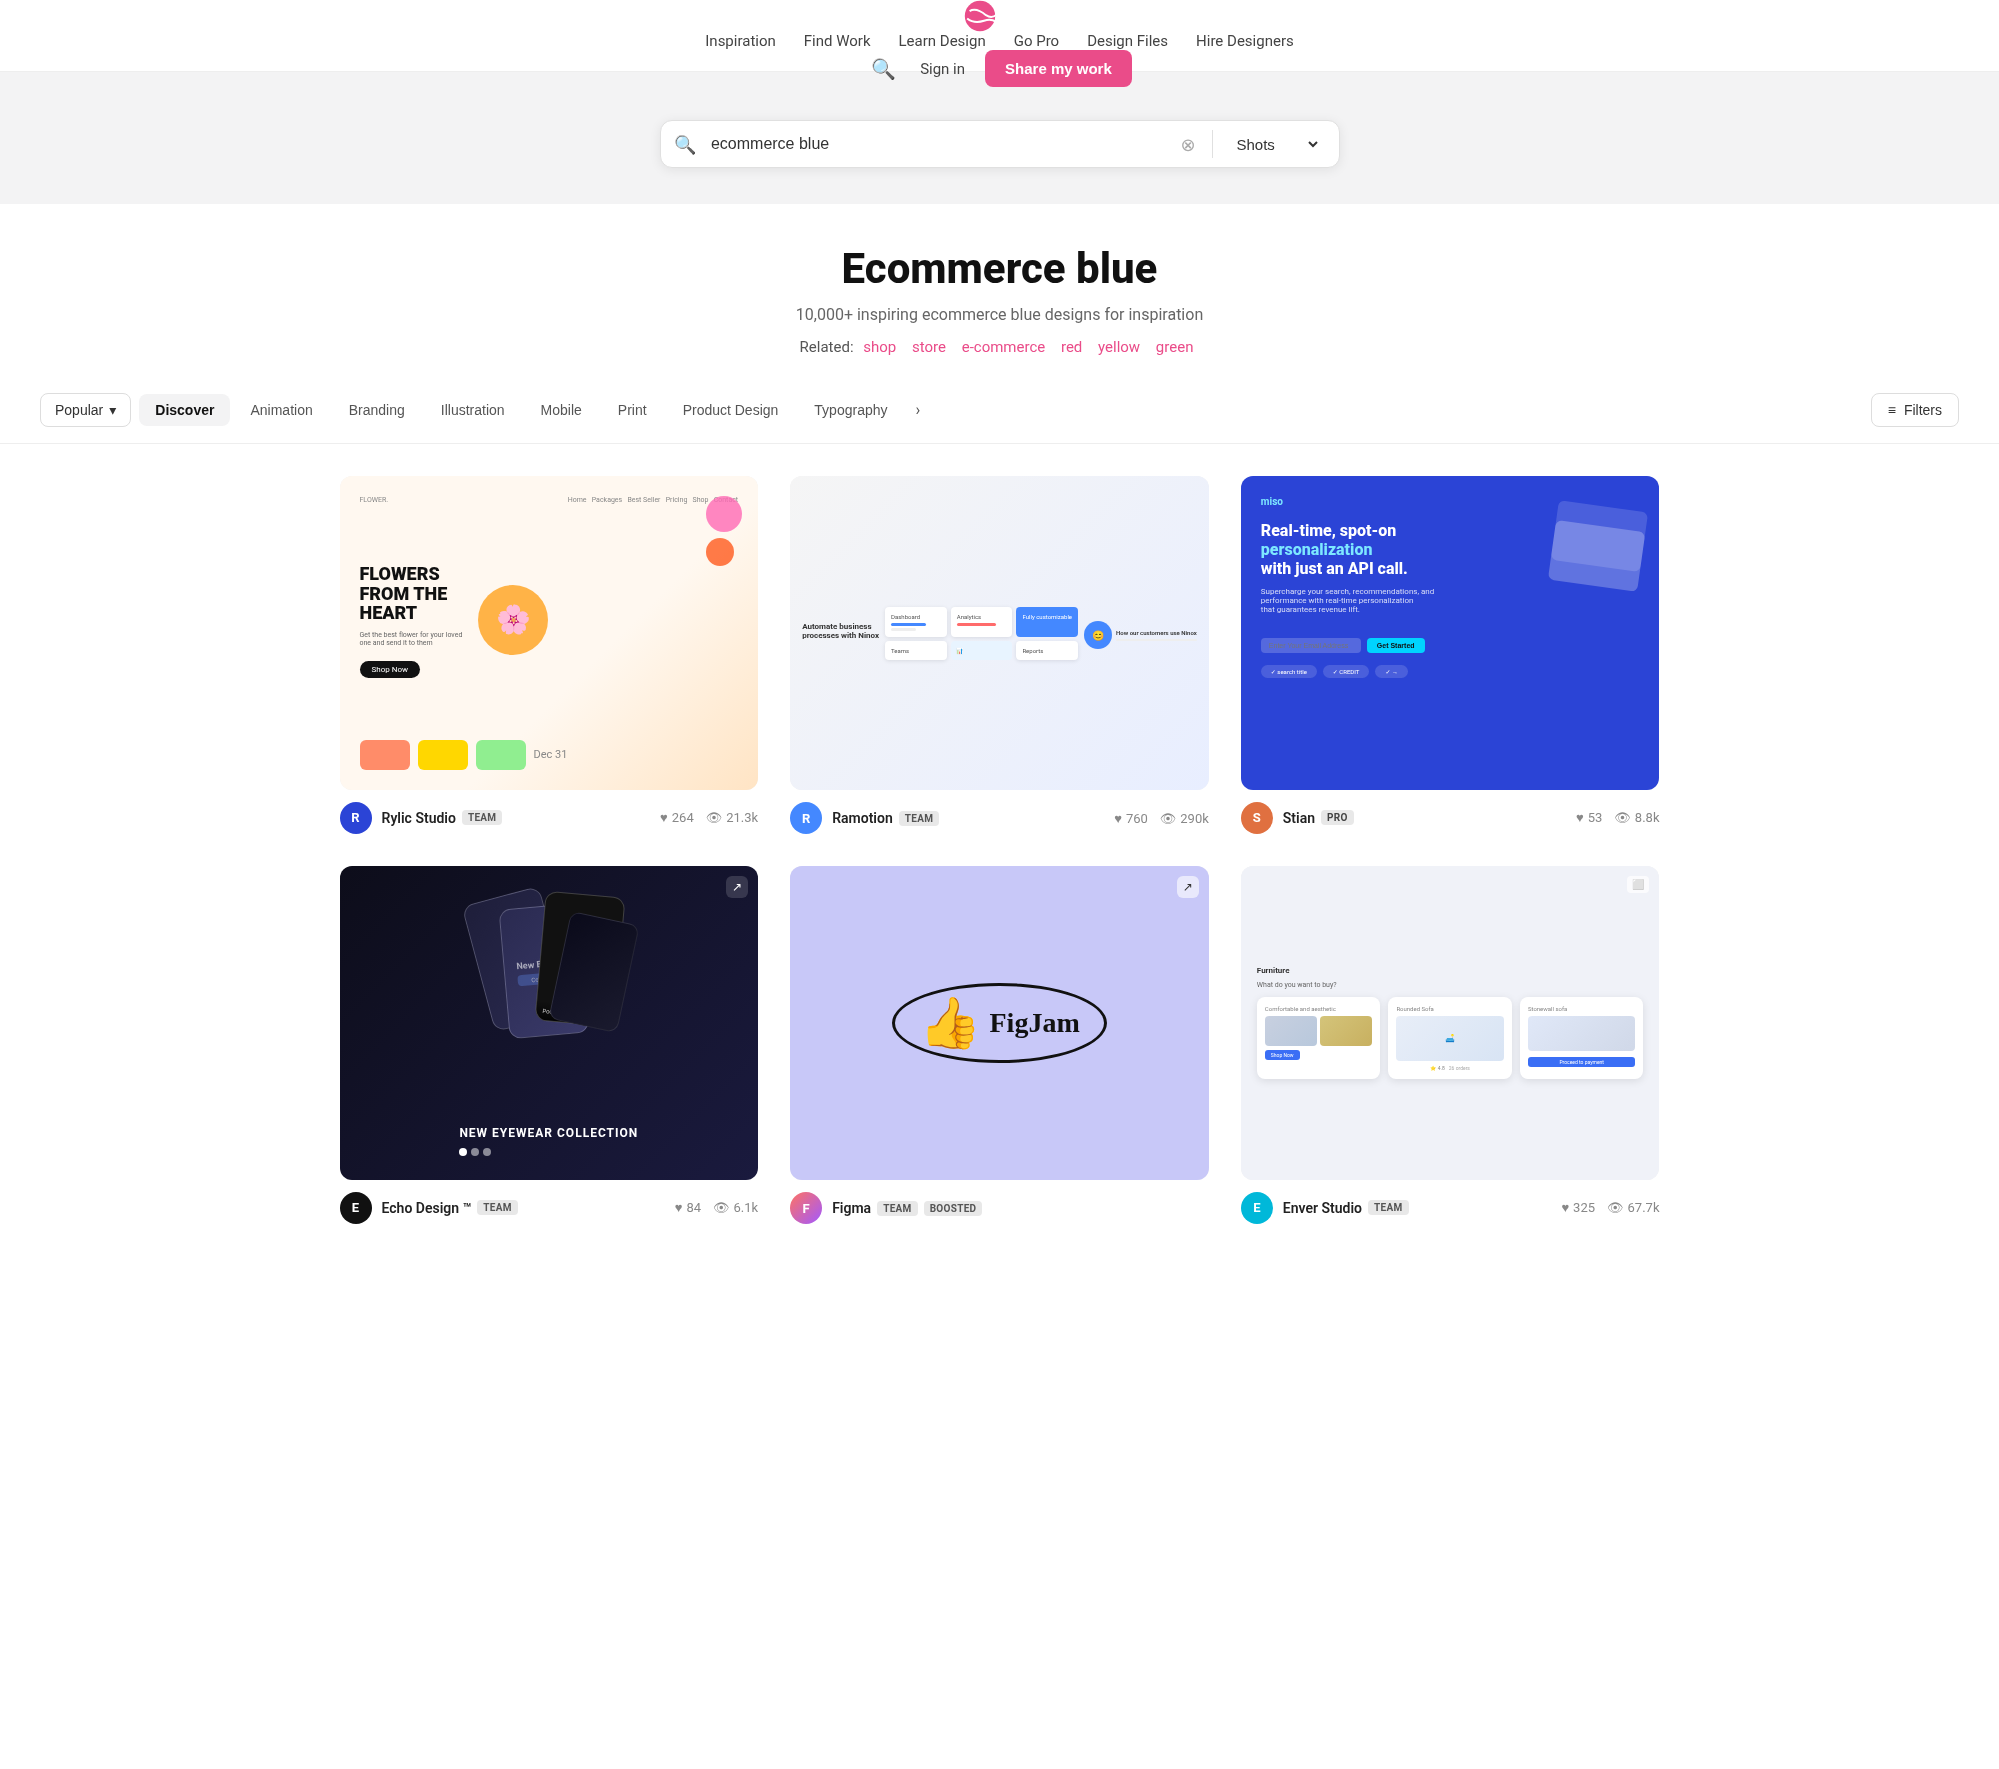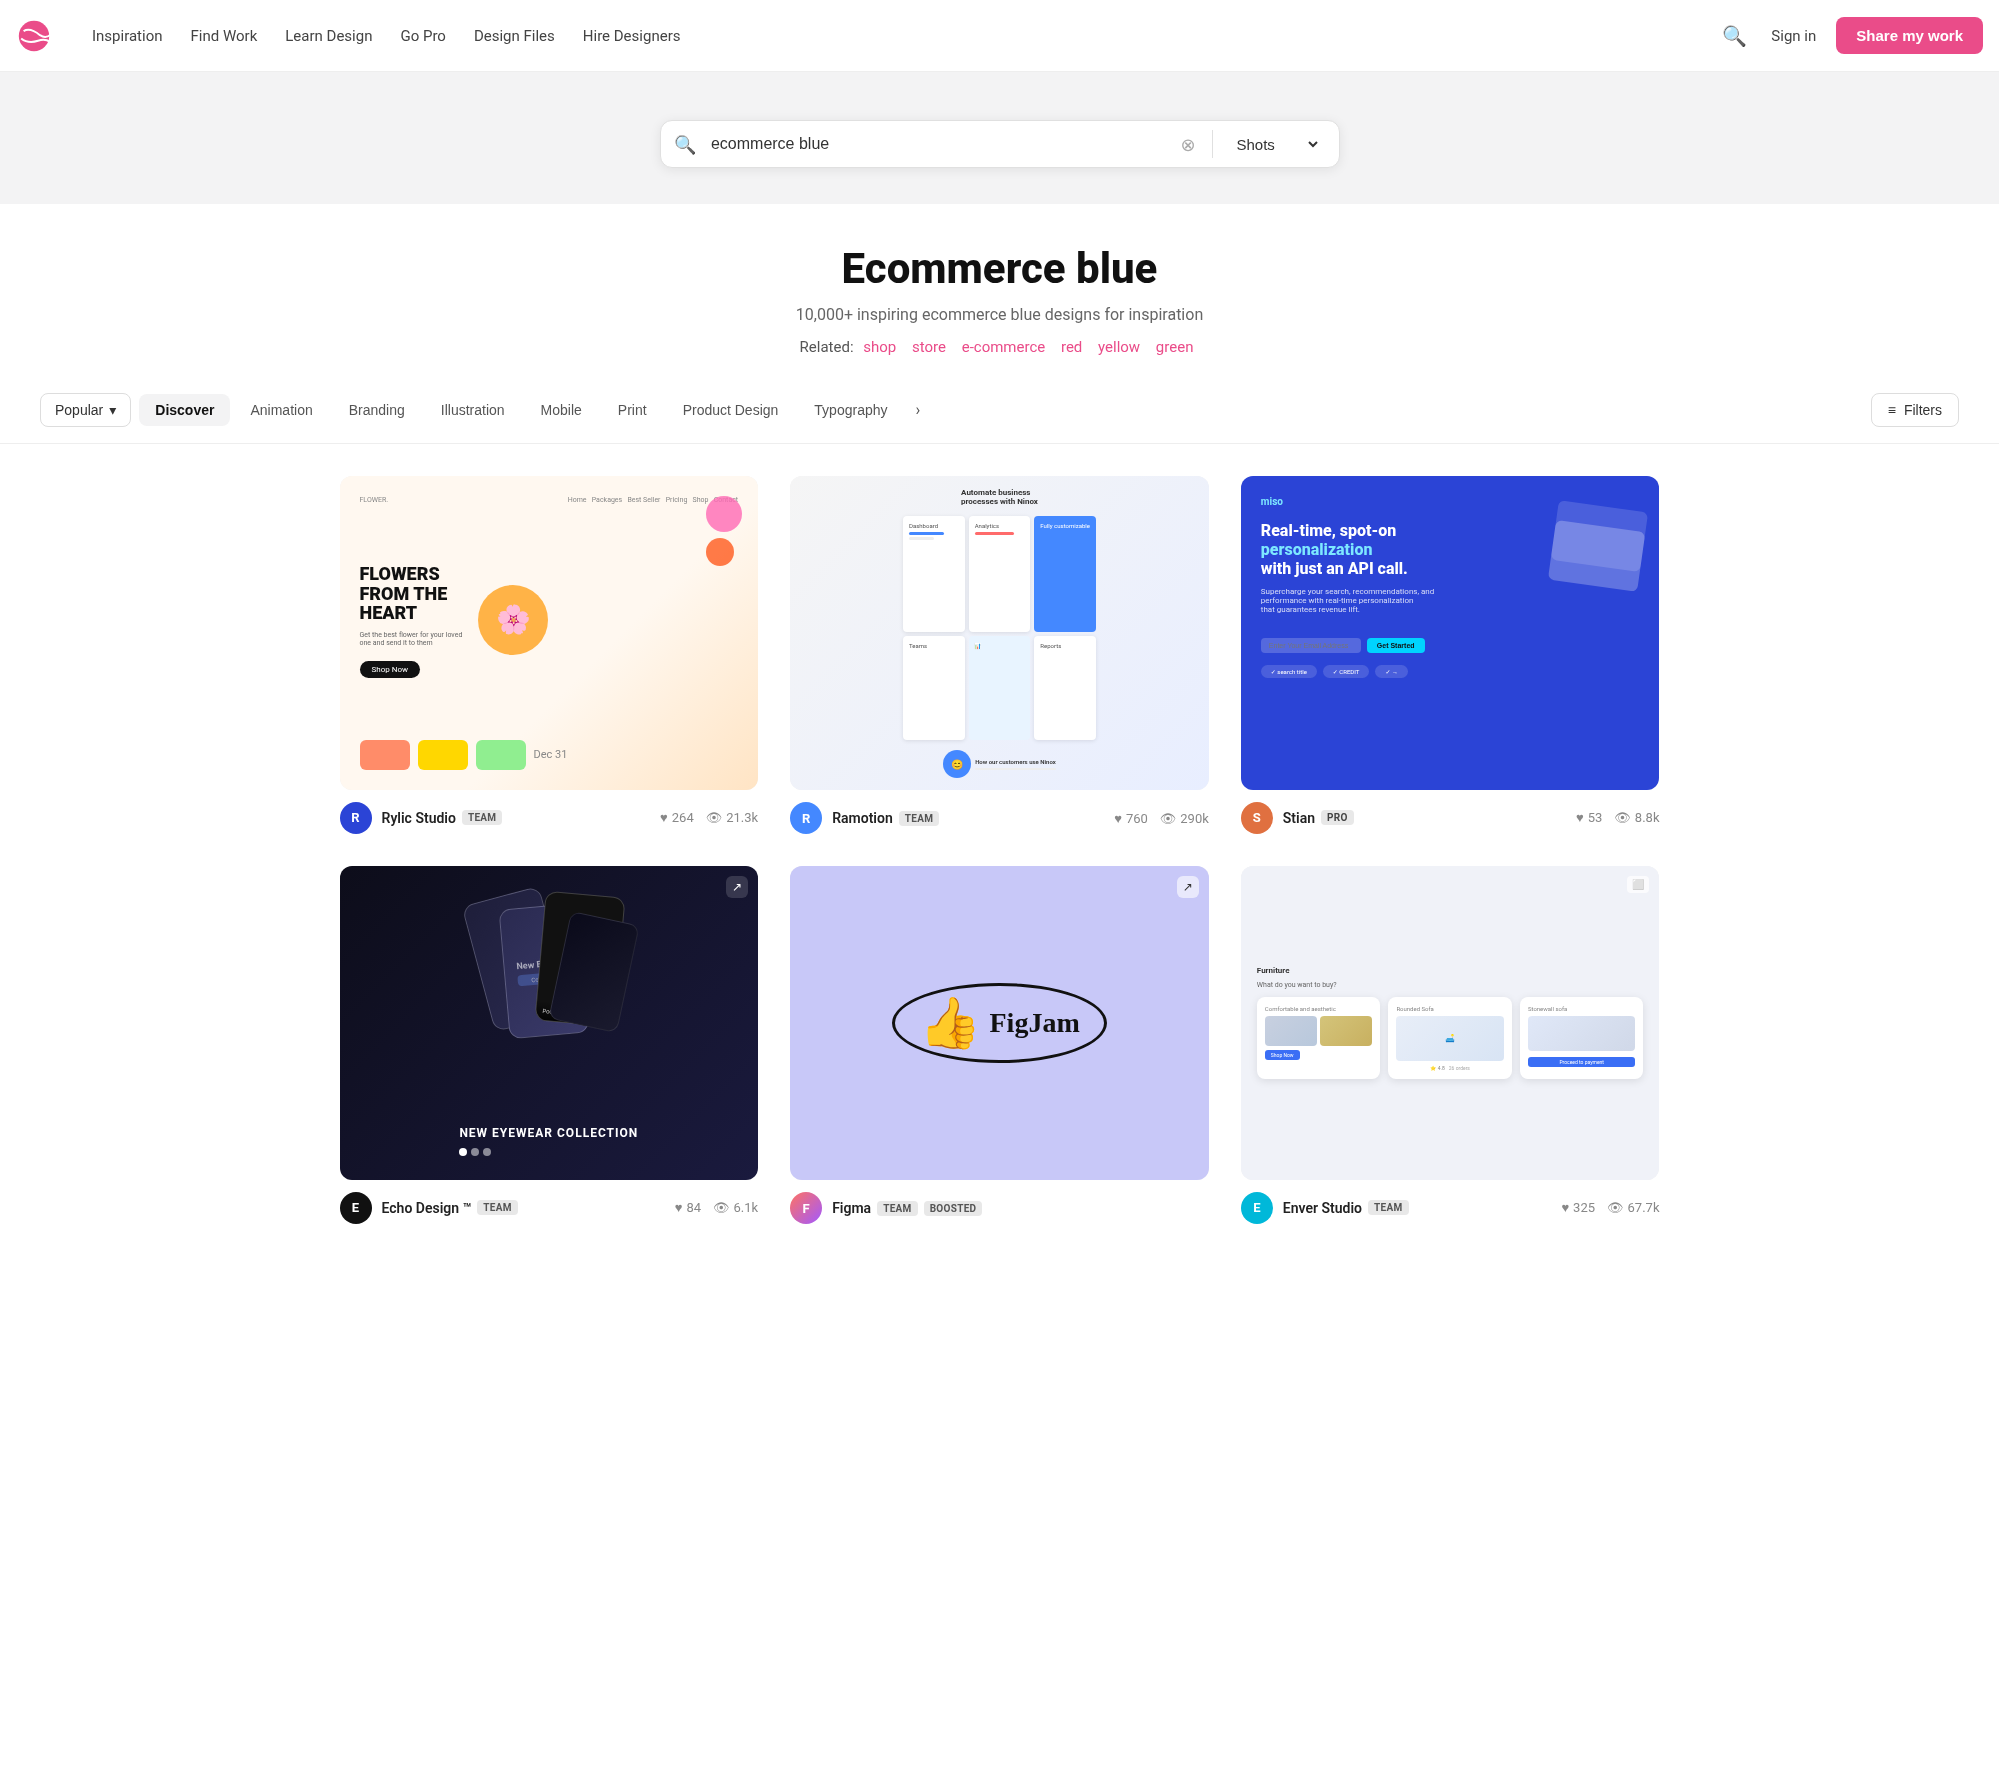--- a/index.html
+++ b/index.html
@@ -1,21 +1,21 @@
 <!DOCTYPE html>
 <html><head>
   <meta charset="utf-8">
   <style>
     * { box-sizing: border-box; margin: 0; padding: 0; }
     body { font-family: -apple-system, BlinkMacSystemFont, 'Segoe UI', Roboto, sans-serif; background: #fff; color: #333; }
 
     
     .navbar {
-      display: flex; align-items: center; padding: 0 16px; height: 72px;
-      border-bottom: 1px solid #eee; background: #fff; position: sticky; top: 0; z-index: 100;
+      display: flex; align-items: center; padding: 0 25px; height: 72px;
+      border-bottom: 1px solid #eee; background: #fff; position: sticky; top: 0; z-index: 100; flex-direction: column;
     }
     .navbar-logo { display: flex; align-items: center; margin-right: 32px; }
     .logo-svg { width: 44px; height: 32px; }
     .navbar-nav { display: flex; align-items: center; gap: 28px; flex: 1; }
     .nav-link { font-size: 15px; color: #444; text-decoration: none; cursor: pointer; white-space: nowrap; }
     .navbar-right { display: flex; align-items: center; gap: 20px; }
     .search-icon-btn { background: none; border: none; cursor: pointer; color: #555; font-size: 20px; padding: 4px; }
     .signin-link { font-size: 15px; color: #444; cursor: pointer; text-decoration: none; }
     .share-btn {
       background: #ea4c89; color: #fff; border: none; border-radius: 8px;
@@ -285,21 +285,21 @@
         <div class="shot-stat">
           <span class="stat-icon">👁</span>
           <span>21.3k</span>
         </div>
       </div>
     </div>
   </div>
 
   <div class="shot-card">
     <div class="shot-thumb">
-      <div class="shot-content ramotion-shot" style="background: linear-gradient(135deg, #f5f5f5, #e8eeff); padding:12px; display:flex; flex-direction:column; gap:6px; overflow:hidden;">
+      <div class="shot-content ramotion-shot" style="background: linear-gradient(135deg, #f5f5f5, #e8eeff); padding:12px; display:flex; flex-direction:row; gap:6px; overflow:hidden;">
         <div style="font-size:8px; color:#333; font-weight:700; margin-bottom:4px;">Automate business<br>processes with Ninox</div>
         <div style="display:grid; grid-template-columns: repeat(3, 1fr); gap:4px; flex:1;">
           <div style="background:#fff; border-radius:4px; padding:6px; box-shadow:0 1px 4px rgba(0,0,0,0.1);">
             <div style="font-size:6px; color:#555;">Dashboard</div>
             <div style="background:#4488ff; height:3px; border-radius:2px; margin-top:3px; width:70%;"></div>
             <div style="background:#eee; height:3px; border-radius:2px; margin-top:2px; width:50%;"></div>
           </div>
           <div style="background:#fff; border-radius:4px; padding:6px; box-shadow:0 1px 4px rgba(0,0,0,0.1);">
             <div style="font-size:6px; color:#555;">Analytics</div>
             <div style="background:#ff6b6b; height:3px; border-radius:2px; margin-top:3px; width:80%;"></div>

